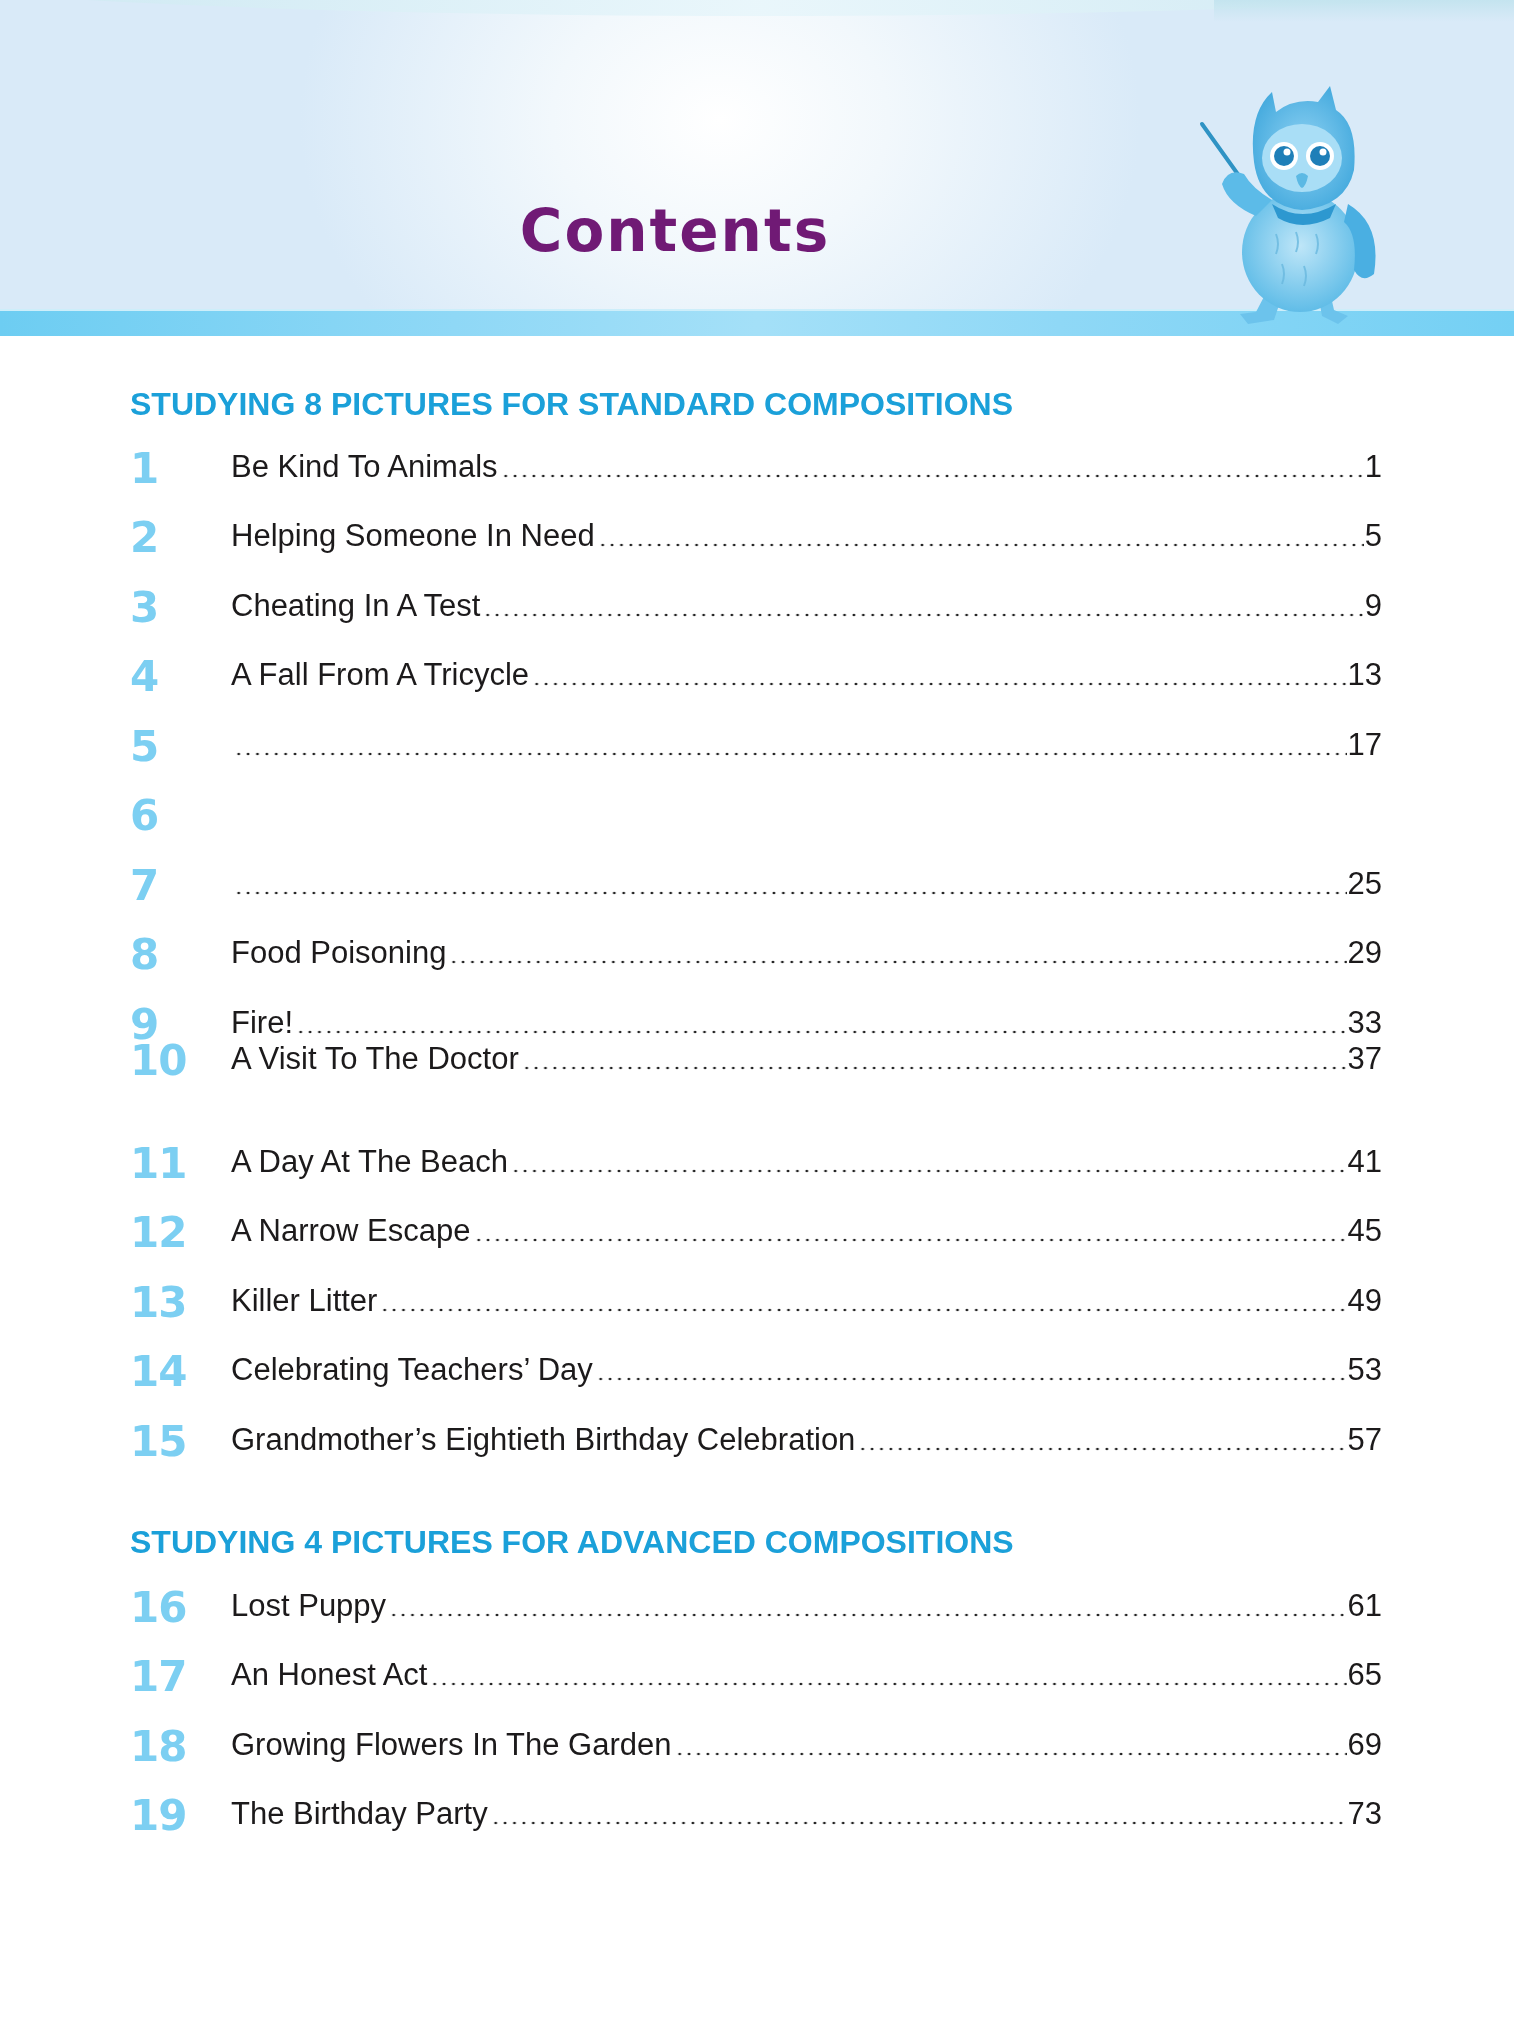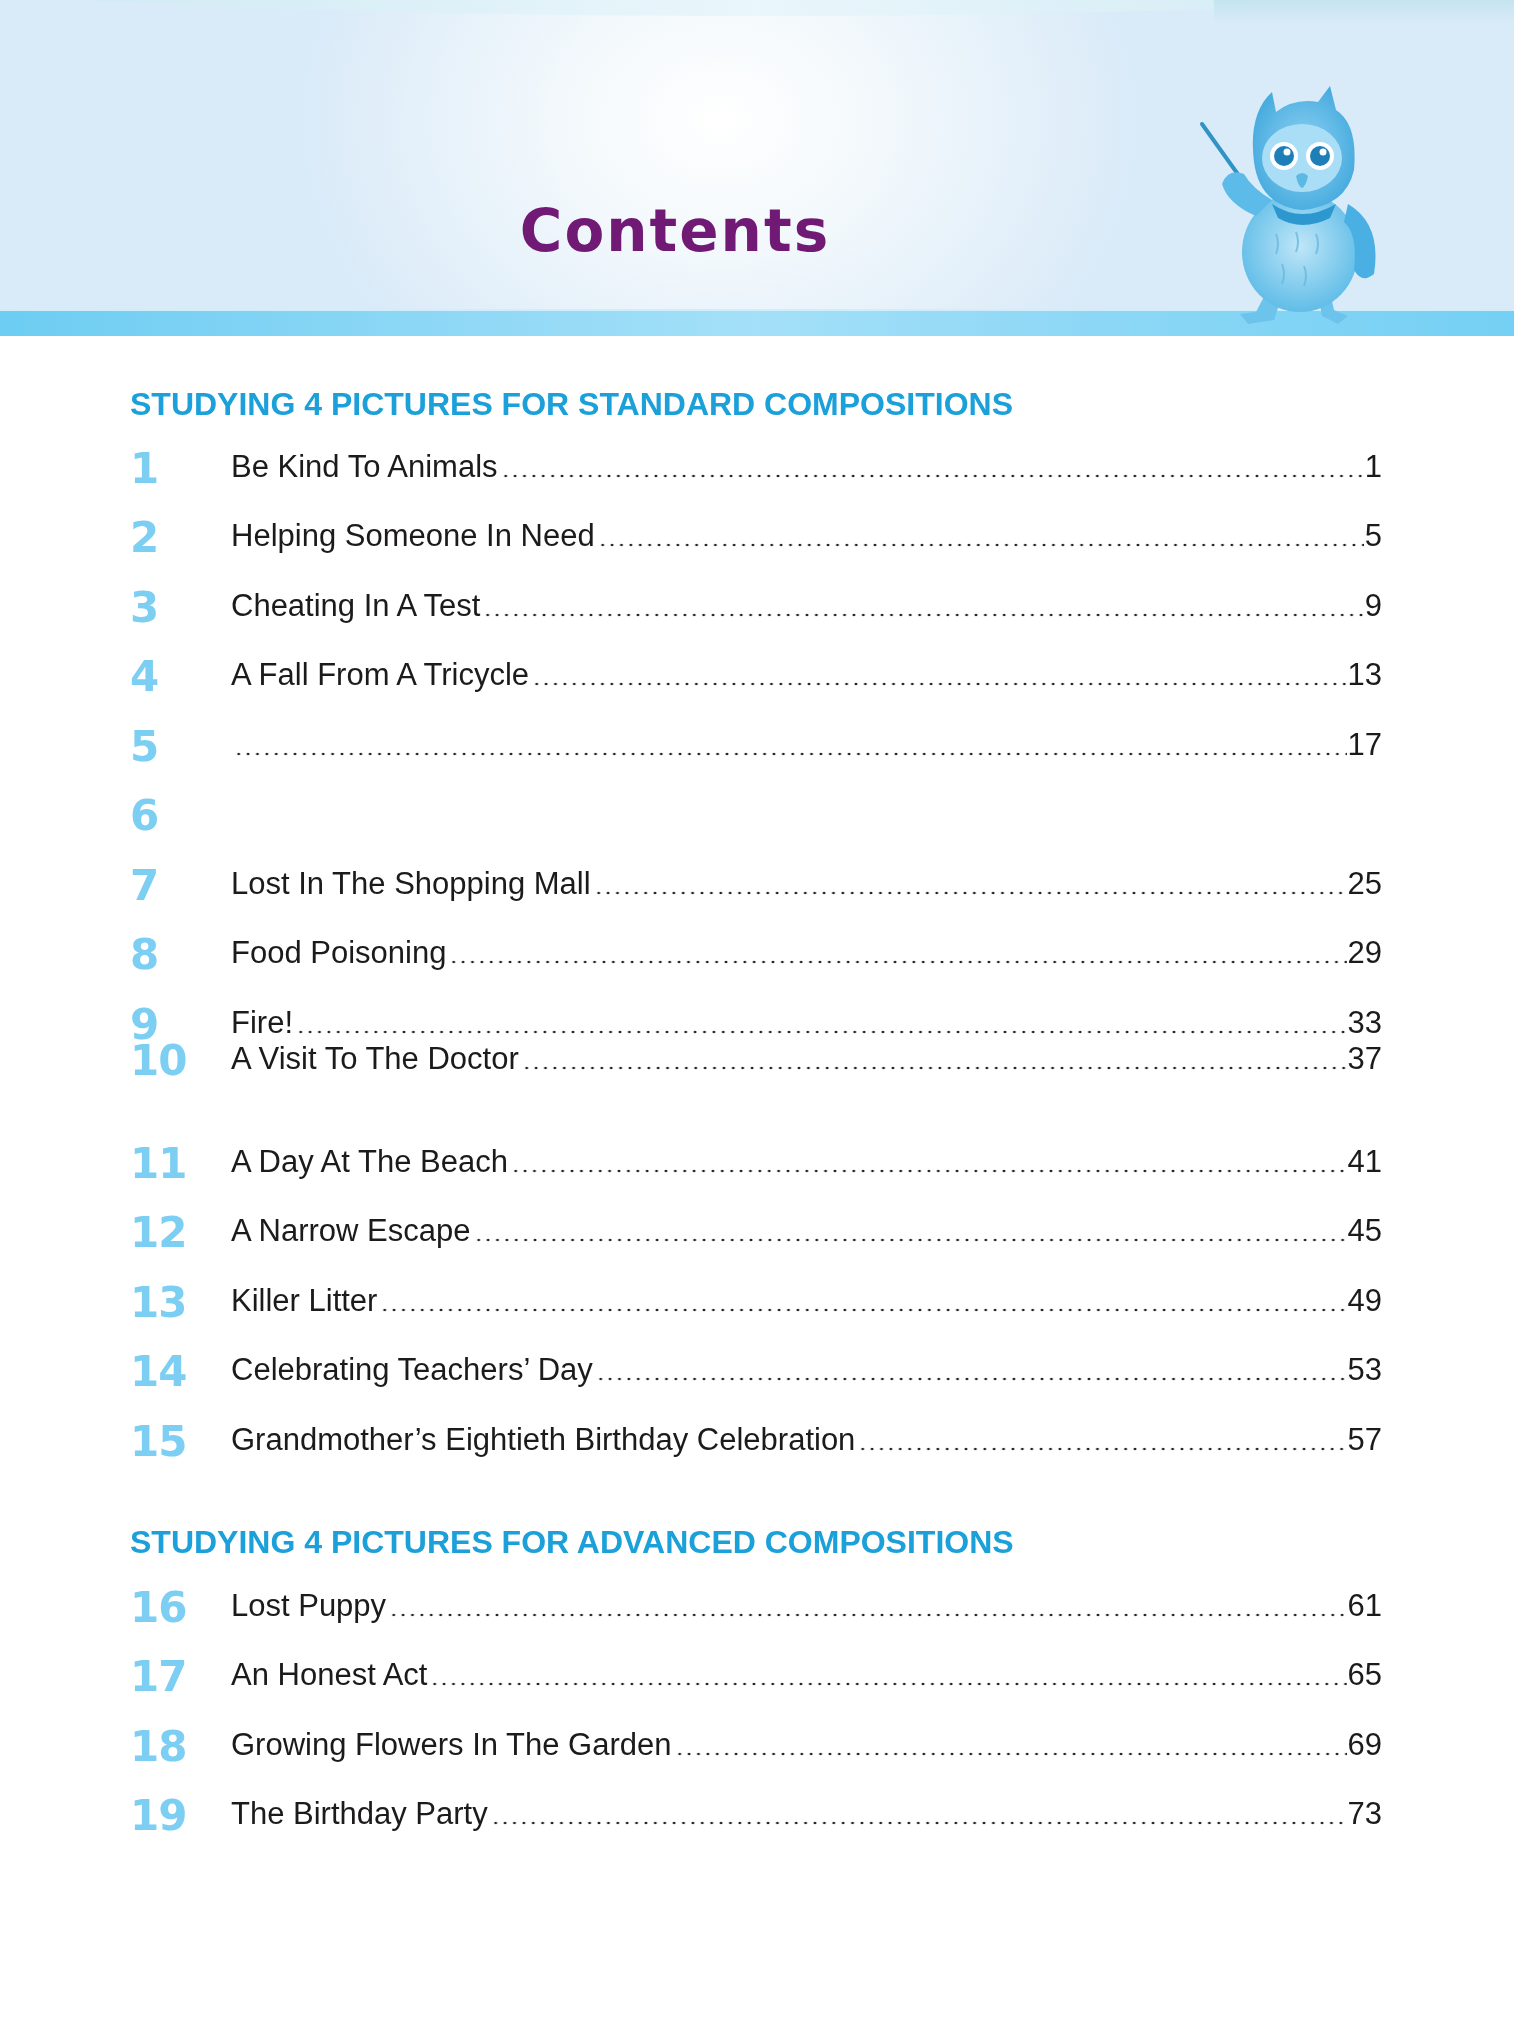--- a/index.html
+++ b/index.html
@@ -157,21 +157,21 @@
   <circle cx="86" cy="72" r="14" fill="#ffffff"></circle>
   <circle cx="122" cy="72" r="14" fill="#ffffff"></circle>
   <circle cx="86" cy="72" r="10" fill="#1e7fb8"></circle>
   <circle cx="122" cy="72" r="10" fill="#1e7fb8"></circle>
   <circle cx="89" cy="68" r="3.5" fill="#ffffff"></circle>
   <circle cx="125" cy="68" r="3.5" fill="#ffffff"></circle>
 
   <path d="M98 92 Q104 86 110 92 Q108 102 104 104 Q100 102 98 92 Z" fill="#5cb9e4"></path>
 </svg>
 
-<div class="section-heading" style="top:384px">STUDYING 4 PICTURES FOR STANDARD COMPOSITIONS</div>
+<div class="section-heading" style="top:384px">STUDYING 8 PICTURES FOR STANDARD COMPOSITIONS</div>
 
 <div class="toc-row" style="top:447px">
   <span class="toc-num">1</span>
   <div class="toc-line">
       <span class="toc-title">Be Kind To Animals</span>
       <span class="toc-leader"></span>
       <span class="toc-page">1</span>
     </div>
 </div>
 <div class="toc-row" style="top:516px">
@@ -204,21 +204,20 @@
       <span class="toc-leader"></span>
       <span class="toc-page">17</span>
     </div>
 </div>
 <div class="toc-row" style="top:794px">
   <span class="toc-num">6</span>
 </div>
 <div class="toc-row" style="top:864px">
   <span class="toc-num">7</span>
   <div class="toc-line">
-      <span class="toc-title">Lost In The Shopping Mall</span>
       <span class="toc-leader"></span>
       <span class="toc-page">25</span>
     </div>
 </div>
 <div class="toc-row" style="top:933px">
   <span class="toc-num">8</span>
   <div class="toc-line">
       <span class="toc-title">Food Poisoning</span>
       <span class="toc-leader"></span>
       <span class="toc-page">29</span>

